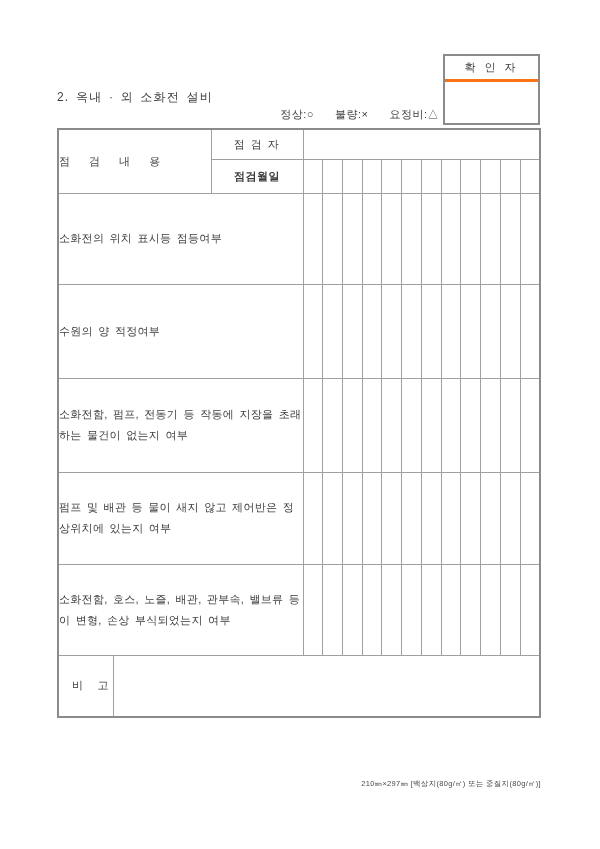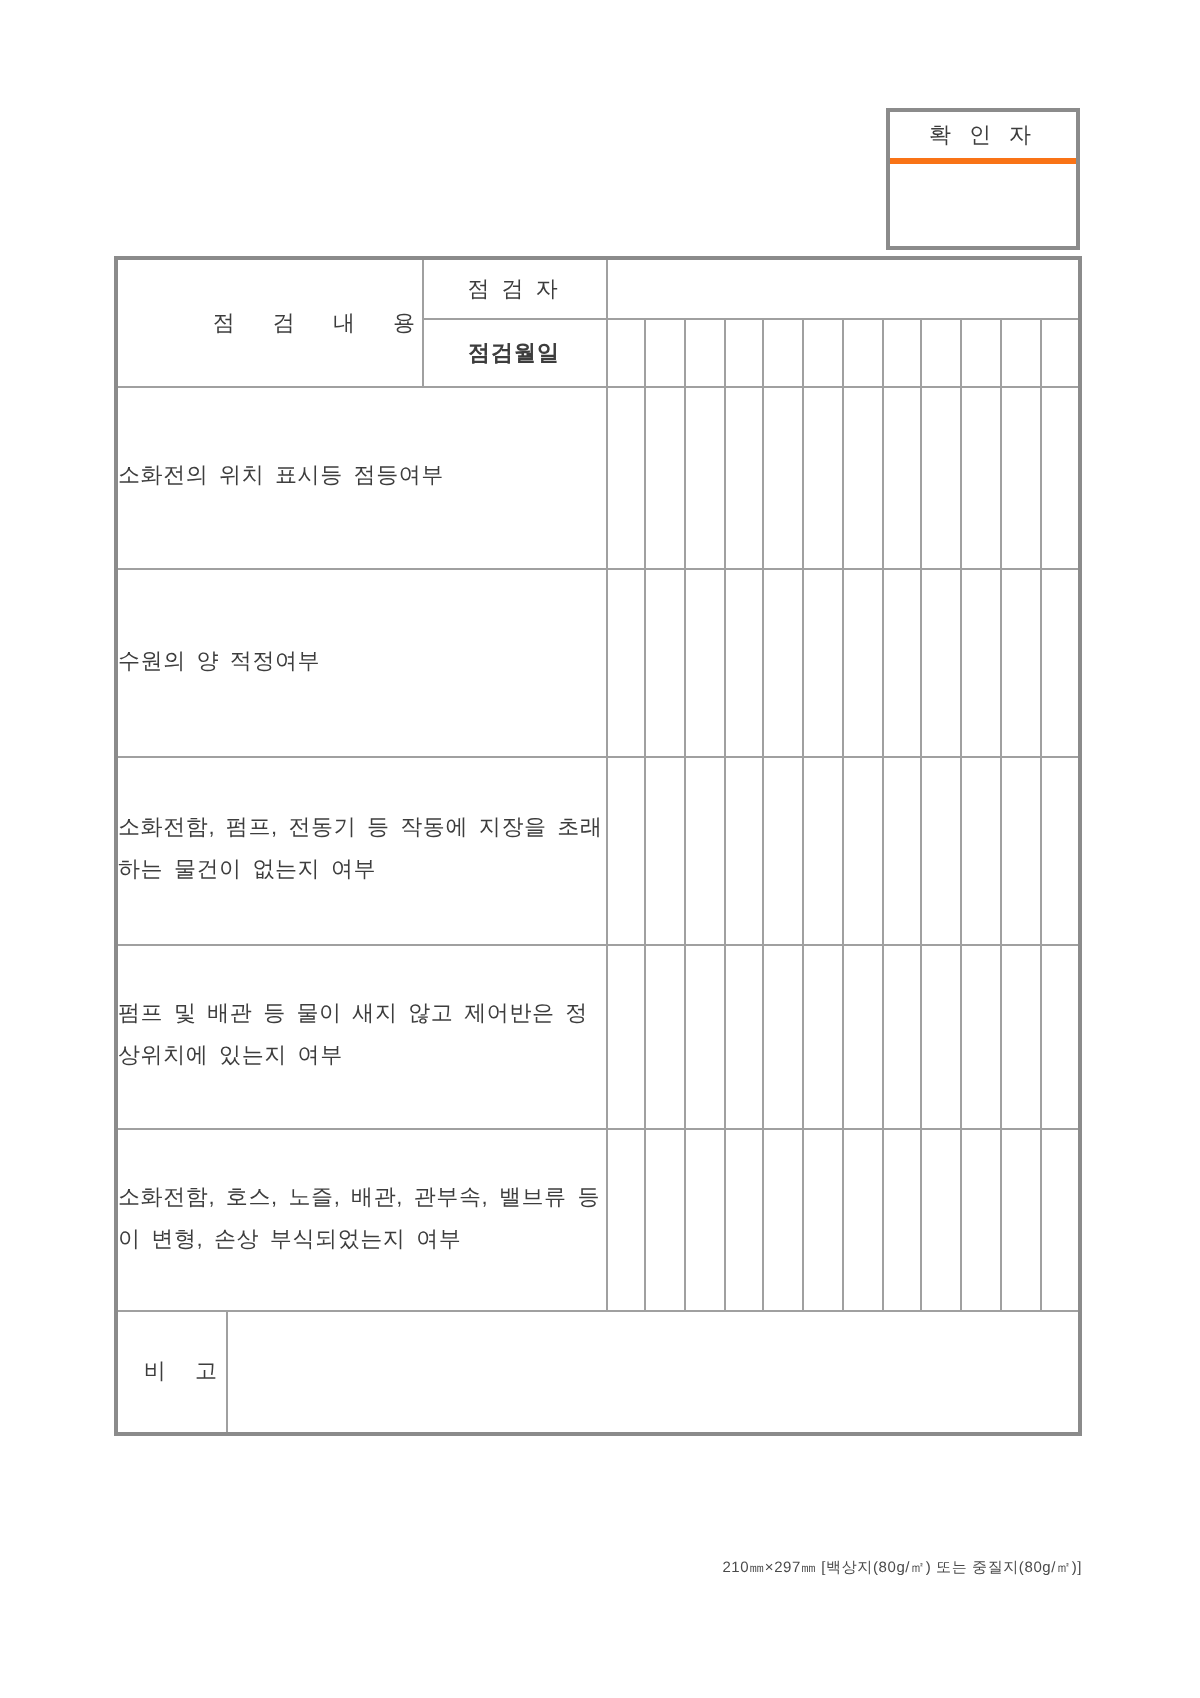--- a/index.html
+++ b/index.html
@@ -81,21 +81,21 @@
   tr.header-row-1 { height: 30px; }
   tr.header-row-2 { height: 34px; font-weight: bold; }
   tr.body-row-0 { height: 91px; padding-left: 36px; }
   tr.body-row-1 { height: 94px; }
   tr.body-row-2 { height: 94px; }
   tr.body-row-3 { height: 92px; }
   tr.body-row-4 { height: 91px; }
   tr.remarks-row { height: 62px; }
 
   td.content-header {
-    text-align: right;
+    text-align: left;
     letter-spacing: 3px;
     word-spacing: 10px;
     font-size: 11.5px;
   }
   td.inspector-header {
     text-align: center;
     letter-spacing: 1.5px;
     font-size: 11px;
     margin-left: 32px;
   }
@@ -132,21 +132,27 @@
 </head>
 <body>
 
 <div class="page">
 
   <div class="confirm-box">
     <div class="confirm-header">확 인 자</div>
     <div class="confirm-body"></div>
   </div>
 
-
+  <div class="doc-title">2. 옥내 · 외 소화전 설비</div>
+
+  <div class="legend">
+    <span>정상:○</span>
+    <span>불량:×</span>
+    <span>요정비:△</span>
+  </div>
 
   <table class="main-table">
     <colgroup>
       <col style="width:55px">
       <col style="width:98px">
       <col style="width:92px">
     </colgroup>
     <tbody>
       <tr class="header-row-1">
         <td class="content-header" colspan="2" rowspan="2">점 검 내 용</td>

